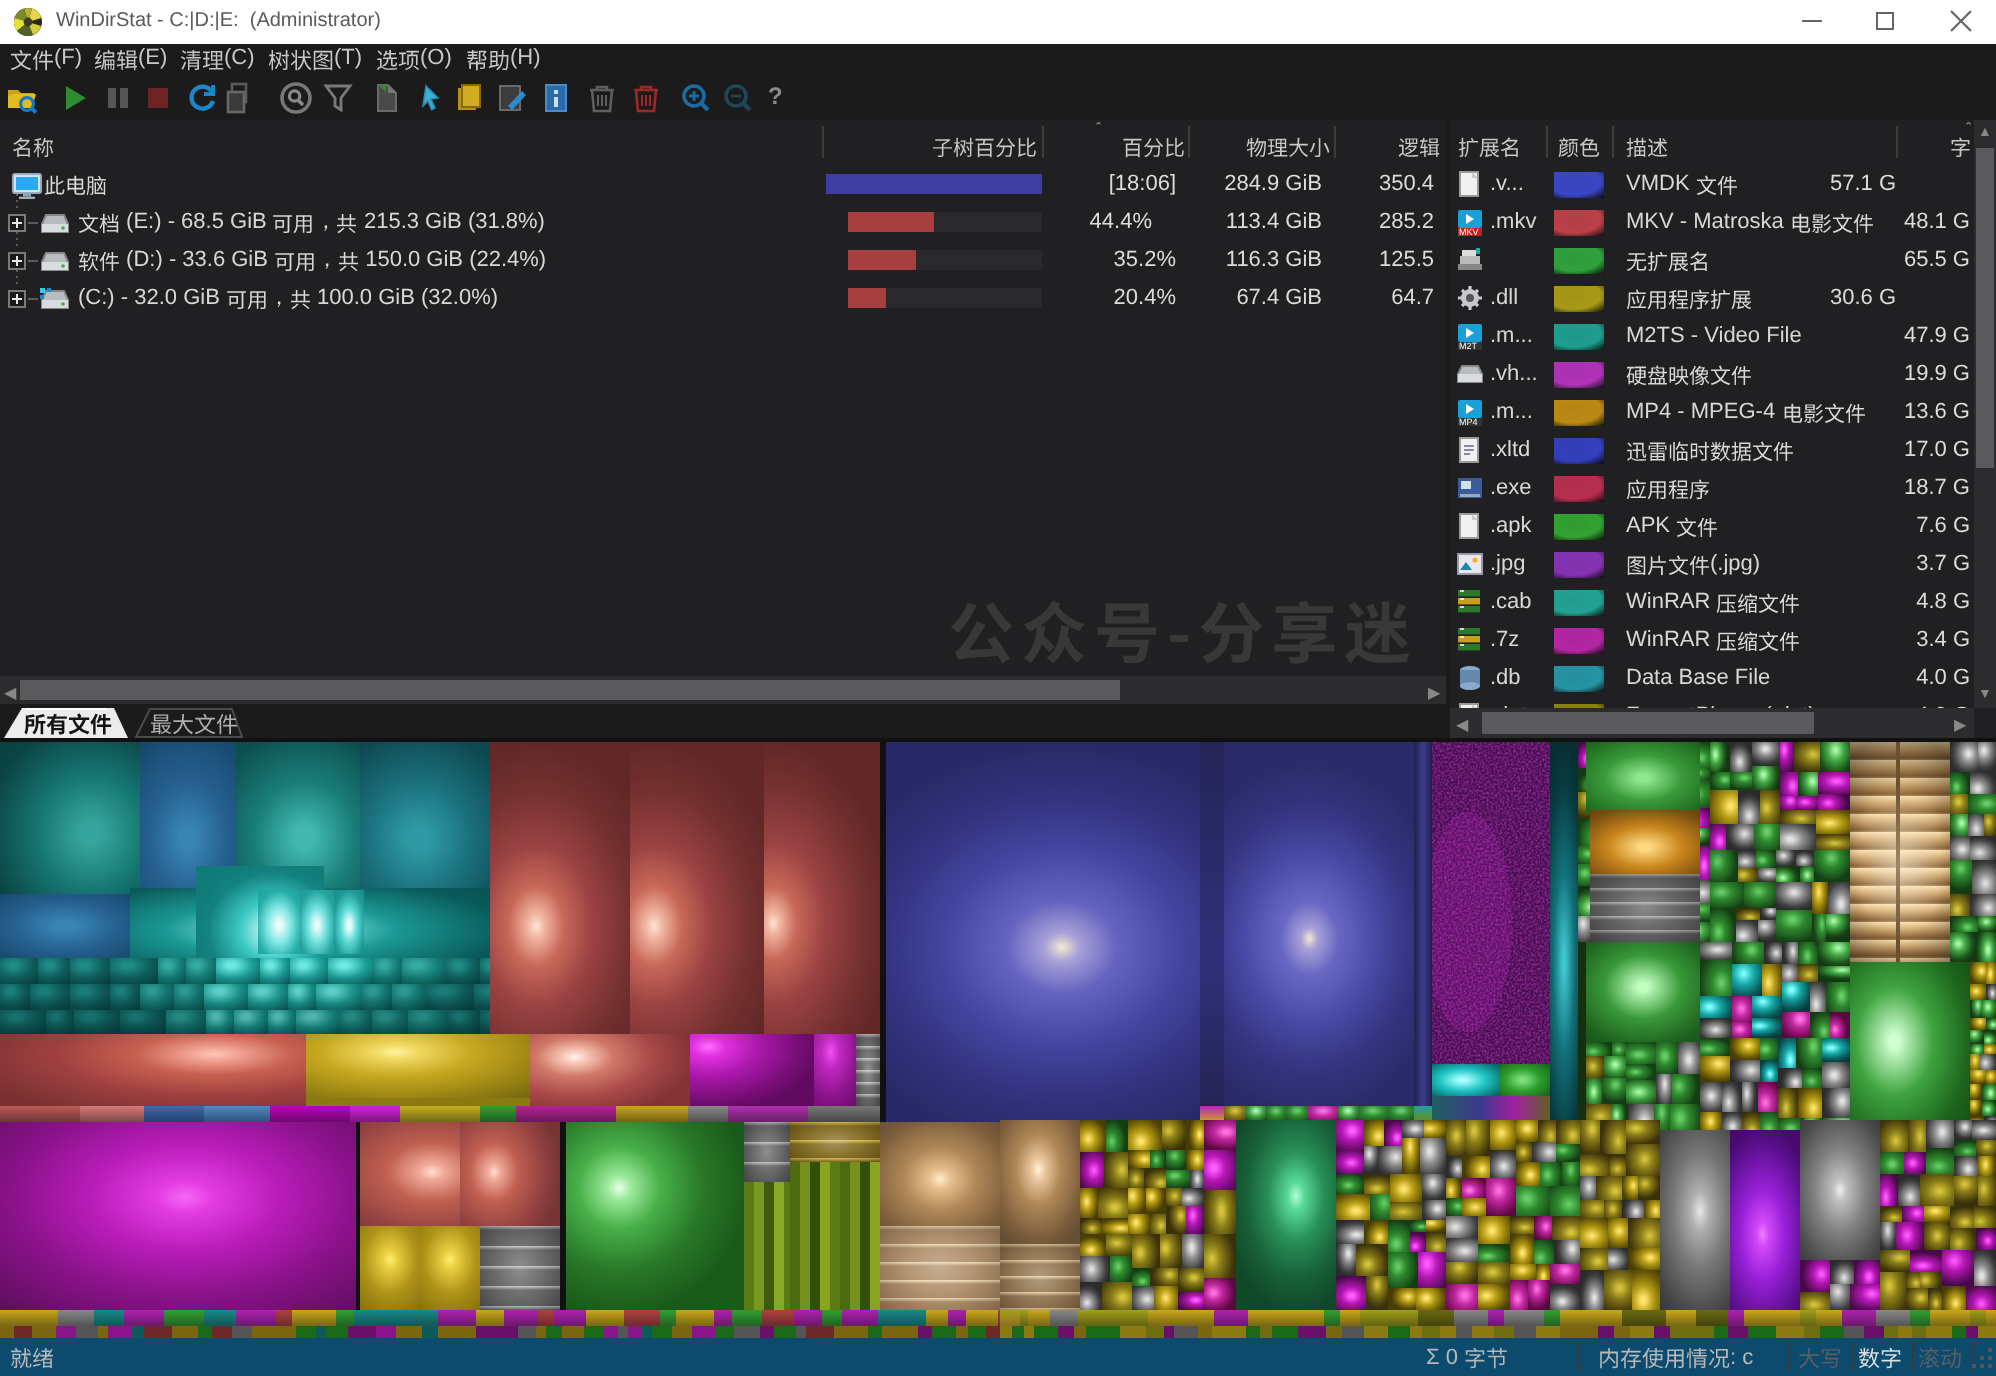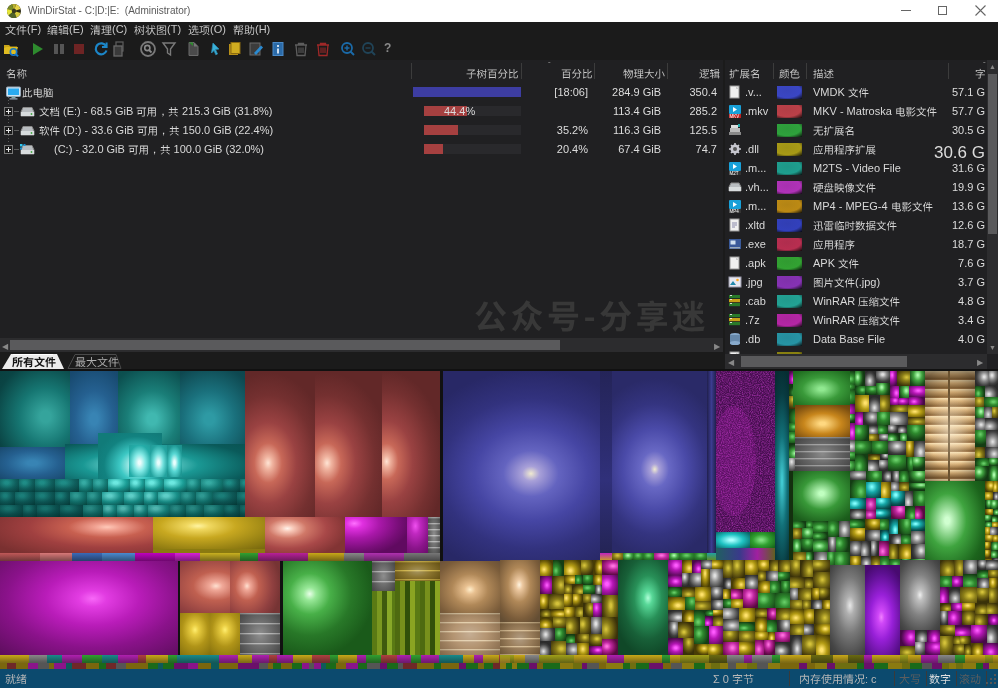--- a/index.html
+++ b/index.html
@@ -204,21 +204,21 @@
         </svg>
         <span style="color:#d8d8d8;font-size:11px;line-height:13.65px">，</span>
         <svg style="vertical-align:top" width="10.5" height="13.7" viewBox="0 -10.7 10.5 13.7">
           <path fill="#d8d8d8" d="M6.2 -1.6C7.2 -0.8 8.4 0.2 9.1 0.8L9.8 0.4C9.1 -0.3 7.8 -1.3 6.9 -2ZM3.5 -2C2.9 -1.2 1.7 -0.3 0.7 0.3C0.8 0.4 1.1 0.7 1.3 0.9C2.3 0.2 3.5 -0.7 4.3 -1.6ZM0.9 -6.6V-5.8H2.9V-3.3H0.5V-2.6H10V-3.3H7.6V-5.8H9.7V-6.6H7.6V-8.7H6.8V-6.6H3.7V-8.7H2.9V-6.6ZM3.7 -3.3V-5.8H6.8V-3.3Z"></path>
         </svg>
         <span style="color:#d8d8d8;font-size:11px;line-height:13.65px">&nbsp;215.3&nbsp;GiB&nbsp;(31.8%)</span>
       </div>
     </div>
     <div class="abs" style="left:424px;top:46px;width:97px;height:10px;background:#29292c"></div>
     <div class="abs" style="left:424px;top:46px;width:43px;height:10px;background:linear-gradient(180deg,#a64040,#a64040 45%,#a64040)"></div>
-    <div class="abs" style="left:444px;top:45px;width:120px;text-align:left;color:#dcdcdc;font-size:11px">44.4%</div>
+    <div class="abs" style="left:456px;top:45px;width:120px;text-align:right;color:#dcdcdc;font-size:11px">44.4%</div>
     <div class="abs" style="left:541px;top:45px;width:120px;text-align:right;color:#dcdcdc;font-size:11px">113.4 GiB</div>
     <div class="abs" style="left:597px;top:45px;width:120px;text-align:right;color:#dcdcdc;font-size:11px">285.2</div>
     <div class="abs" style="left:4px;top:66px;width:9px;height:9px;border:1px solid #7a7a7a;background:#1b1b1b"></div>
     <div class="abs" style="left:6px;top:70px;width:5px;height:1px;background:#e8e8e8"></div>
     <div class="abs" style="left:8px;top:68px;width:1px;height:5px;background:#e8e8e8"></div>
     <div class="abs" style="left:14px;top:70px;width:5px;height:1px;background:#5a5a5a"></div>
     <div class="abs" style="left:8px;top:56px;width:1px;height:9px;background:repeating-linear-gradient(180deg,#5a5a5a 0,#5a5a5a 1px,transparent 1px,transparent 3px)"></div>
     <svg class="abs" style="left:20px;top:65px" width="15" height="12" viewBox="0 0 15 12">
       <path d="M1 6 L3 1.5 H12 L14 6 V10 H1 Z" fill="#b8bcc0" stroke="#888"></path>
       <rect x="1" y="6" width="13" height="4" fill="#d8dcde"></rect>
@@ -251,38 +251,38 @@
     <div class="abs" style="left:14px;top:89px;width:5px;height:1px;background:#5a5a5a"></div>
     <div class="abs" style="left:8px;top:75px;width:1px;height:9px;background:repeating-linear-gradient(180deg,#5a5a5a 0,#5a5a5a 1px,transparent 1px,transparent 3px)"></div>
     <svg class="abs" style="left:20px;top:84px" width="15" height="12" viewBox="0 0 15 12">
       <path d="M1 6 L3 1.5 H12 L14 6 V10 H1 Z" fill="#b8bcc0" stroke="#888"></path>
       <rect x="1" y="6" width="13" height="4" fill="#d8dcde"></rect>
       <circle cx="11.5" cy="8" r="0.9" fill="#4a4"></circle>
       <rect x="0" y="0" width="2.5" height="2.5" fill="#30c8f0"></rect>
       <rect x="3.5" y="0" width="2" height="2" fill="#1890d0"></rect>
       <rect x="0" y="3.5" width="2" height="2" fill="#1890d0"></rect>
     </svg>
-    <div class="abs" style="left:54px;top:83px">
+    <div class="abs" style="left:39px;top:83px">
       <div style="display:flex;align-items:flex-start;white-space:nowrap">
         <span style="color:#d8d8d8;font-size:11px;line-height:13.65px">(C:)&nbsp;-&nbsp;32.0&nbsp;GiB&nbsp;</span>
         <svg style="vertical-align:top" width="21.0" height="13.7" viewBox="0 -10.7 21.0 13.7">
           <path fill="#d8d8d8" d="M0.6 -8.1V-7.3H7.8V-0.3C7.8 -0.1 7.8 -0 7.5 0C7.3 0 6.4 0 5.6 -0C5.7 0.2 5.9 0.6 5.9 0.8C7 0.8 7.7 0.8 8.1 0.7C8.5 0.5 8.7 0.3 8.7 -0.3V-7.3H10V-8.1ZM2.4 -5H5.2V-2.6H2.4ZM1.7 -5.7V-1H2.4V-1.8H6V-5.7Z M12.1 -8.1V-4.3C12.1 -2.8 12 -0.9 10.8 0.4C11 0.5 11.3 0.7 11.4 0.9C12.3 0 12.6 -1.2 12.8 -2.4H15.4V0.7H16.2V-2.4H19V-0.2C19 -0 19 0 18.8 0C18.6 0 17.8 0.1 17.1 0C17.2 0.2 17.3 0.6 17.4 0.8C18.4 0.8 19 0.8 19.3 0.7C19.7 0.5 19.8 0.3 19.8 -0.2V-8.1ZM12.9 -7.3H15.4V-5.6H12.9ZM19 -7.3V-5.6H16.2V-7.3ZM12.9 -4.9H15.4V-3.1H12.8C12.9 -3.5 12.9 -3.9 12.9 -4.3ZM19 -4.9V-3.1H16.2V-4.9Z"></path>
         </svg>
         <span style="color:#d8d8d8;font-size:11px;line-height:13.65px">，</span>
         <svg style="vertical-align:top" width="10.5" height="13.7" viewBox="0 -10.7 10.5 13.7">
           <path fill="#d8d8d8" d="M6.2 -1.6C7.2 -0.8 8.4 0.2 9.1 0.8L9.8 0.4C9.1 -0.3 7.8 -1.3 6.9 -2ZM3.5 -2C2.9 -1.2 1.7 -0.3 0.7 0.3C0.8 0.4 1.1 0.7 1.3 0.9C2.3 0.2 3.5 -0.7 4.3 -1.6ZM0.9 -6.6V-5.8H2.9V-3.3H0.5V-2.6H10V-3.3H7.6V-5.8H9.7V-6.6H7.6V-8.7H6.8V-6.6H3.7V-8.7H2.9V-6.6ZM3.7 -3.3V-5.8H6.8V-3.3Z"></path>
         </svg>
         <span style="color:#d8d8d8;font-size:11px;line-height:13.65px">&nbsp;100.0&nbsp;GiB&nbsp;(32.0%)</span>
       </div>
     </div>
     <div class="abs" style="left:424px;top:84px;width:97px;height:10px;background:#29292c"></div>
     <div class="abs" style="left:424px;top:84px;width:19px;height:10px;background:linear-gradient(180deg,#a64040,#a64040 45%,#a64040)"></div>
     <div class="abs" style="left:468px;top:83px;width:120px;text-align:right;color:#dcdcdc;font-size:11px">20.4%</div>
     <div class="abs" style="left:541px;top:83px;width:120px;text-align:right;color:#dcdcdc;font-size:11px">67.4 GiB</div>
-    <div class="abs" style="left:597px;top:83px;width:120px;text-align:right;color:#dcdcdc;font-size:11px">74.7</div>
+    <div class="abs" style="left:597px;top:83px;width:120px;text-align:right;color:#dcdcdc;font-size:11px">64.7</div>
   </div>
 <div class="abs" style="left:474px;top:295px"><svg style="vertical-align:top" width="234.7" height="42.9" viewBox="0 -33.7 234.7 42.9">
       <path fill="#383838" d="M9.8 -27.3C8 -22.5 4.8 -17.9 1.3 -15.1C2.3 -14.5 4.2 -13 5 -12.3C8.4 -15.5 12 -20.7 14.2 -26.1ZM22.8 -27.5 18.9 -25.9C21.4 -21.1 25.4 -15.7 28.8 -12.3C29.5 -13.4 31 -14.9 32.1 -15.7C28.8 -18.6 24.8 -23.4 22.8 -27.5ZM5 1.3C6.6 0.7 8.8 0.5 24.9 -0.8C25.7 0.6 26.4 1.9 27 3L30.9 0.8C29.3 -2.3 26.2 -7 23.4 -10.6L19.6 -8.9C20.6 -7.6 21.6 -6 22.6 -4.5L10.3 -3.7C13.3 -7.3 16.4 -11.7 18.8 -16.3L14.4 -18.2C12 -12.7 8 -7 6.6 -5.5C5.3 -4 4.5 -3.2 3.5 -2.9C4 -1.7 4.8 0.5 5 1.3Z M52.2 -28.4C49.5 -22.6 44.1 -18.7 37.9 -16.6C38.9 -15.6 40.1 -14.1 40.7 -12.9C42 -13.5 43.3 -14.1 44.5 -14.8C43.7 -8.2 41.8 -2.8 37.9 0.3C38.8 0.8 40.6 2.1 41.3 2.7C43.8 0.4 45.6 -2.8 46.8 -6.7C48.3 -5.3 49.8 -3.7 50.6 -2.5L53.3 -5.4C52.1 -6.9 49.9 -9 47.8 -10.6C48.1 -12.2 48.4 -13.8 48.6 -15.5L46.2 -15.8C48.9 -17.6 51.3 -19.7 53.3 -22.2C56.3 -18.2 60.7 -14.9 65.7 -13.2C66.4 -14.3 67.6 -15.9 68.4 -16.7C62.9 -18.2 58 -21.4 55.3 -25.2L56.2 -26.8ZM56.6 -15.8C55.8 -8.5 53.8 -2.8 49.2 0.4C50.2 1 51.9 2.2 52.6 2.9C55.1 0.8 57 -2 58.3 -5.5C59.8 -2.4 62 0.7 65.1 2.4C65.7 1.4 67 -0.3 67.8 -1.1C63.6 -3 61.1 -7.5 59.9 -11.1C60.2 -12.4 60.4 -13.9 60.6 -15.4Z M82.6 -23.4H96.1V-20.4H82.6ZM78.7 -26.9V-16.9H100.3V-26.9ZM74.7 -14.9V-11.3H81C80.3 -9.1 79.5 -6.8 78.8 -5.2H95.7C95.3 -2.8 94.8 -1.5 94.2 -1.1C93.8 -0.8 93.3 -0.8 92.6 -0.8C91.6 -0.8 89.1 -0.8 86.9 -1C87.7 0.1 88.2 1.7 88.3 2.8C90.6 2.9 92.8 2.9 94 2.8C95.6 2.7 96.7 2.5 97.7 1.6C98.8 0.4 99.6 -2 100.3 -7.2C100.4 -7.7 100.5 -8.8 100.5 -8.8H84.6L85.4 -11.3H104.1V-14.9Z M111.1 -7.7H120.1V-11.2H111.1Z M147.9 -27.7 144.2 -26.2C146 -22.7 148.4 -19 150.9 -15.9H133.4C135.9 -18.9 138.1 -22.6 139.6 -26.4L135.3 -27.6C133.5 -22.6 130.1 -18 126.3 -15.2C127.2 -14.5 128.9 -12.9 129.6 -12.1C130.3 -12.6 131 -13.3 131.6 -14V-12H137C136.3 -7.2 134.5 -2.9 127.1 -0.5C128 0.4 129.1 2 129.6 3C138.1 -0.1 140.3 -5.7 141.1 -12H148C147.8 -5.3 147.5 -2.4 146.8 -1.7C146.4 -1.4 146 -1.3 145.4 -1.3C144.6 -1.3 142.9 -1.3 141.1 -1.4C141.8 -0.3 142.3 1.4 142.4 2.6C144.3 2.6 146.2 2.6 147.4 2.5C148.6 2.3 149.6 2 150.4 0.9C151.5 -0.5 151.9 -4.4 152.3 -14.2V-14.3C152.9 -13.6 153.5 -13 154.1 -12.4C154.8 -13.4 156.3 -15 157.3 -15.7C153.9 -18.6 149.9 -23.5 147.9 -27.7Z M171.5 -18.1H184.8V-16.2H171.5ZM167.6 -20.8V-13.5H189.1V-20.8ZM186.5 -12.2 185.4 -12.1H166.5V-9.1H180.2C178.9 -8.6 177.4 -8.2 176.1 -7.8L176 -6.4H163.3V-3H176V-0.9C176 -0.4 175.8 -0.2 175.2 -0.2C174.6 -0.2 172 -0.2 170.1 -0.3C170.7 0.6 171.2 2 171.5 3C174.3 3 176.5 3 178.1 2.5C179.7 2.1 180.3 1.3 180.3 -0.7V-3H193.1V-6.4H180.7C184 -7.4 187.3 -8.7 189.9 -10.1L187.4 -12.3ZM175.3 -27.6C175.5 -27 175.8 -26.3 176 -25.6H163.8V-22.2H192.6V-25.6H180.4C180.2 -26.5 179.8 -27.5 179.3 -28.3Z M209.1 -25.5C210.2 -23.6 211.3 -20.9 211.7 -19.2L215.3 -20.7C214.8 -22.3 213.6 -24.9 212.5 -26.8ZM225.3 -26.8C224.7 -24.8 223.5 -22.1 222.4 -20.4L225.5 -19.1C226.6 -20.7 228 -23.2 229.2 -25.4ZM200.3 -25.7C201.9 -23.9 204.1 -21.4 204.9 -19.8L208.1 -22.2C207.1 -23.8 204.9 -26.1 203.3 -27.8ZM216.9 -27.9V-18.2H208.4V-14.6H215C213.1 -11.6 210.3 -8.7 207.7 -7C208.6 -6.3 209.9 -4.9 210.5 -4C212.7 -5.7 215 -8.4 216.9 -11.4V-2.6H220.7V-11.4C223.1 -8.9 225.6 -6.2 227 -4.5L229.9 -7.1C228.2 -9 225.1 -12 222.4 -14.6H229V-18.2H220.7V-27.9ZM207.1 -17.1H199.5V-13.4H203.3V-4.4C201.8 -3.8 200.1 -2.5 198.5 -0.7L201.4 3.3C202.6 1.2 204 -1.1 205 -1.1C205.7 -1.1 206.9 0 208.4 0.9C210.9 2.3 213.7 2.7 218 2.7C221.6 2.7 227.1 2.4 229.5 2.3C229.5 1.1 230.2 -1 230.7 -2.1C227.3 -1.6 221.8 -1.3 218.2 -1.3C214.4 -1.3 211.3 -1.5 209 -2.8C208.2 -3.3 207.6 -3.7 207.1 -4.1Z"></path>
     </svg></div>
 <div class="abs" style="left:0;top:338px;width:723px;height:14px;background:#2c2c2e">
     <div class="abs" style="left:2px;top:4px;color:#888;font-size:8px">◀</div>
     <div class="abs" style="left:714px;top:4px;color:#888;font-size:8px">▶</div>
     <div class="abs" style="left:10px;top:2px;width:550px;height:10px;background:#5a5a5c"></div>
   </div>
 <div class="abs" style="left:0;top:352px;width:998px;height:17px;background:#1b1b1b">
@@ -322,82 +322,82 @@
     <div class="abs" style="left:20px;top:26px;color:#d8d8d8;font-size:11px">.v...</div>
     <div class="abs" style="left:52px;top:26px;width:25px;height:13px;background:radial-gradient(ellipse 90% 90% at 40% 35%,#3a46c4f0,#3a46c4 60%,#000c)"></div>
     <div class="abs" style="left:88px;top:26px">
       <div style="display:flex;align-items:flex-start;white-space:nowrap">
         <span style="color:#d8d8d8;font-size:11px;line-height:13.65px">VMDK&nbsp;</span>
         <svg style="vertical-align:top" width="21.0" height="13.7" viewBox="0 -10.7 21.0 13.7">
           <path fill="#d8d8d8" d="M4.4 -8.6C4.8 -8.1 5.1 -7.4 5.2 -7L6.1 -7.3C5.9 -7.7 5.6 -8.4 5.3 -8.9ZM0.5 -7V-6.2H2.2C2.8 -4.6 3.6 -3.2 4.7 -2.1C3.5 -1.1 2.1 -0.4 0.4 0.1C0.5 0.3 0.8 0.6 0.9 0.8C2.6 0.3 4.1 -0.5 5.3 -1.5C6.5 -0.5 7.9 0.3 9.6 0.8C9.7 0.5 10 0.2 10.2 0C8.5 -0.4 7 -1.1 5.9 -2.1C6.9 -3.2 7.7 -4.5 8.4 -6.2H10V-7ZM5.3 -2.7C4.3 -3.7 3.5 -4.9 3 -6.2H7.5C6.9 -4.8 6.2 -3.6 5.3 -2.7Z M13.8 -3.6V-2.8H16.8V0.8H17.6V-2.8H20.5V-3.6H17.6V-5.9H20V-6.7H17.6V-8.7H16.8V-6.7H15.4C15.6 -7.1 15.7 -7.6 15.8 -8.1L15 -8.3C14.8 -6.9 14.4 -5.6 13.7 -4.7C13.9 -4.6 14.3 -4.4 14.4 -4.3C14.7 -4.7 15 -5.3 15.2 -5.9H16.8V-3.6ZM13.3 -8.8C12.7 -7.2 11.8 -5.6 10.8 -4.6C11 -4.4 11.2 -4 11.3 -3.8C11.6 -4.2 11.9 -4.6 12.3 -5V0.8H13V-6.3C13.4 -7 13.8 -7.8 14.1 -8.6Z"></path>
         </svg>
       </div>
     </div>
-    <div class="abs" style="left:190px;top:26px;width:70px;text-align:right;color:#dcdcdc;font-size:11px">57.1 G</div>
+    <div class="abs" style="left:190px;top:26px;width:70px;text-align:left;color:#dcdcdc;font-size:11px">57.1 G</div>
     <svg class="abs" style="left:3px;top:44px" width="14" height="14" viewBox="0 0 14 14">
       <rect x="1" y="1" width="12" height="9" rx="1" fill="#18a0d8"></rect>
       <path d="M5 3 l4 2.5 -4 2.5z" fill="#fff"></path>
       <rect x="1" y="10" width="12" height="4" fill="#c02020"></rect>
       <text x="1.5" y="13.6" font-size="4.5" fill="#fff" font-family="sans-serif">MKV</text>
     </svg>
     <div class="abs" style="left:20px;top:45px;color:#d8d8d8;font-size:11px">.mkv</div>
     <div class="abs" style="left:52px;top:45px;width:25px;height:13px;background:radial-gradient(ellipse 90% 90% at 40% 35%,#bc4048f0,#bc4048 60%,#000c)"></div>
     <div class="abs" style="left:88px;top:45px">
       <div style="display:flex;align-items:flex-start;white-space:nowrap">
         <span style="color:#d8d8d8;font-size:11px;line-height:13.65px">MKV&nbsp;-&nbsp;Matroska&nbsp;</span>
         <svg style="vertical-align:top" width="42.0" height="13.7" viewBox="0 -10.7 42.0 13.7">
           <path fill="#d8d8d8" d="M4.7 -4.3V-2.8H2.1V-4.3ZM5.6 -4.3H8.3V-2.8H5.6ZM4.7 -5H2.1V-6.5H4.7ZM5.6 -5V-6.5H8.3V-5ZM1.3 -7.3V-1.4H2.1V-2H4.7V-0.9C4.7 0.3 5.1 0.7 6.3 0.7C6.5 0.7 8.3 0.7 8.6 0.7C9.7 0.7 10 0.1 10.1 -1.5C9.9 -1.6 9.5 -1.7 9.3 -1.8C9.2 -0.5 9.1 -0.1 8.5 -0.1C8.2 -0.1 6.6 -0.1 6.3 -0.1C5.7 -0.1 5.6 -0.3 5.6 -0.9V-2H9.1V-7.3H5.6V-8.8H4.7V-7.3Z M19.3 -8.6C18.7 -7.8 17.6 -6.9 16.7 -6.4C16.9 -6.2 17.2 -6 17.3 -5.8C18.3 -6.4 19.4 -7.4 20.1 -8.3ZM19.7 -5.8C19 -4.9 17.8 -3.9 16.7 -3.4C16.9 -3.3 17.1 -3 17.3 -2.8C18.4 -3.5 19.6 -4.4 20.4 -5.5ZM19.9 -2.7C19.2 -1.5 17.8 -0.4 16.4 0.2C16.6 0.3 16.8 0.6 17 0.8C18.4 0.1 19.8 -1.1 20.6 -2.5ZM12.5 -3.2H15.5V-2.3H12.5ZM14.9 -1.3C15.2 -0.8 15.6 -0.1 15.8 0.3L16.4 0C16.2 -0.4 15.8 -1 15.4 -1.5ZM12.4 -6.8H15.6V-6.1H12.4ZM12.4 -7.9H15.6V-7.3H12.4ZM11.6 -8.5V-5.6H16.4V-8.5ZM12.1 -1.5C11.9 -0.9 11.5 -0.4 11.1 0C11.2 0.1 11.5 0.3 11.6 0.4C12.1 0 12.5 -0.7 12.8 -1.3ZM13.3 -5.4C13.4 -5.2 13.5 -5.1 13.6 -4.9H11.1V-4.3H16.7V-4.9H14.4C14.3 -5.1 14.2 -5.4 14.1 -5.6ZM11.7 -3.7V-1.7H13.6V0C13.6 0.1 13.5 0.1 13.4 0.1C13.3 0.1 12.9 0.1 12.5 0.1C12.6 0.3 12.7 0.6 12.8 0.8C13.3 0.8 13.7 0.8 14 0.7C14.3 0.6 14.3 0.4 14.3 0V-1.7H16.2V-3.7Z M25.4 -8.6C25.8 -8.1 26.1 -7.4 26.2 -7L27.1 -7.3C26.9 -7.7 26.6 -8.4 26.3 -8.9ZM21.5 -7V-6.2H23.2C23.8 -4.6 24.6 -3.2 25.7 -2.1C24.5 -1.1 23.1 -0.4 21.4 0.1C21.5 0.3 21.8 0.6 21.9 0.8C23.6 0.3 25.1 -0.5 26.3 -1.5C27.5 -0.5 28.9 0.3 30.6 0.8C30.7 0.5 31 0.2 31.2 0C29.5 -0.4 28 -1.1 26.9 -2.1C27.9 -3.2 28.7 -4.5 29.4 -6.2H31V-7ZM26.3 -2.7C25.3 -3.7 24.5 -4.9 24 -6.2H28.5C27.9 -4.8 27.2 -3.6 26.3 -2.7Z M34.8 -3.6V-2.8H37.8V0.8H38.6V-2.8H41.5V-3.6H38.6V-5.9H41V-6.7H38.6V-8.7H37.8V-6.7H36.4C36.6 -7.1 36.7 -7.6 36.8 -8.1L36 -8.3C35.8 -6.9 35.4 -5.6 34.7 -4.7C34.9 -4.6 35.3 -4.4 35.4 -4.3C35.7 -4.7 36 -5.3 36.2 -5.9H37.8V-3.6ZM34.3 -8.8C33.7 -7.2 32.8 -5.6 31.8 -4.6C32 -4.4 32.2 -4 32.3 -3.8C32.6 -4.2 32.9 -4.6 33.3 -5V0.8H34V-6.3C34.4 -7 34.8 -7.8 35.1 -8.6Z"></path>
         </svg>
       </div>
     </div>
-    <div class="abs" style="left:190px;top:45px;width:70px;text-align:right;color:#dcdcdc;font-size:11px">57.7 G</div>
+    <div class="abs" style="left:190px;top:45px;width:70px;text-align:right;color:#dcdcdc;font-size:11px">48.1 G</div>
     <svg class="abs" style="left:3px;top:63px" width="14" height="14" viewBox="0 0 14 14">
       <rect x="2" y="5" width="10" height="5" fill="#bbb"></rect>
       <rect x="3" y="2" width="7" height="3" fill="#ddd"></rect>
       <rect x="1" y="9" width="12" height="3" fill="#888"></rect>
       <rect x="10" y="1" width="2" height="3" fill="#2aa"></rect>
     </svg>
     <div class="abs" style="left:52px;top:64px;width:25px;height:13px;background:radial-gradient(ellipse 90% 90% at 40% 35%,#2ea23cf0,#2ea23c 60%,#000c)"></div>
     <div class="abs" style="left:88px;top:64px">
       <div style="display:flex;align-items:flex-start;white-space:nowrap">
         <svg style="vertical-align:top" width="42.0" height="13.7" viewBox="0 -10.7 42.0 13.7">
           <path fill="#d8d8d8" d="M1.2 -8.1V-7.3H4.7C4.7 -6.6 4.6 -5.8 4.5 -5H0.5V-4.2H4.3C3.9 -2.4 2.9 -0.7 0.4 0.2C0.6 0.4 0.8 0.6 0.9 0.8C3.7 -0.2 4.7 -2.2 5.1 -4.2H5.4V-0.6C5.4 0.3 5.7 0.6 6.8 0.6C7 0.6 8.5 0.6 8.7 0.6C9.7 0.6 10 0.2 10.1 -1.5C9.8 -1.6 9.5 -1.7 9.3 -1.9C9.3 -0.4 9.2 -0.2 8.7 -0.2C8.3 -0.2 7.1 -0.2 6.8 -0.2C6.3 -0.2 6.2 -0.3 6.2 -0.6V-4.2H10V-5H5.3C5.4 -5.8 5.4 -6.6 5.5 -7.3H9.4V-8.1Z M12.3 -8.8V-6.7H11.1V-6H12.3V-3.6C11.8 -3.5 11.3 -3.3 10.9 -3.2L11.1 -2.4L12.3 -2.8V-0.1C12.3 0 12.3 0 12.1 0C12 0.1 11.6 0.1 11.2 0C11.3 0.3 11.4 0.6 11.4 0.8C12.1 0.8 12.5 0.8 12.7 0.6C13 0.5 13.1 0.3 13.1 -0.1V-3.1L14.3 -3.5L14.2 -4.2L13.1 -3.9V-6H14.2V-6.7H13.1V-8.8ZM16.9 -8.5C17.1 -8.1 17.4 -7.6 17.5 -7.2H14.9V-4.6C14.9 -3.1 14.8 -1 13.7 0.4C13.8 0.5 14.2 0.7 14.3 0.9C15.5 -0.7 15.7 -3 15.7 -4.6V-6.5H20.5V-7.2H18L18.3 -7.4C18.2 -7.7 17.9 -8.3 17.6 -8.8Z M24.3 0.9V0.8C24.5 0.7 24.8 0.6 27.5 -0C27.4 -0.2 27.5 -0.5 27.5 -0.7L25.2 -0.2V-2.3H26.7C27.4 -0.7 28.7 0.4 30.6 0.9C30.7 0.6 30.9 0.4 31.1 0.2C30.2 0 29.4 -0.3 28.7 -0.8C29.3 -1.1 29.9 -1.5 30.4 -1.9L29.8 -2.3C29.4 -2 28.8 -1.5 28.3 -1.2C27.9 -1.5 27.6 -1.9 27.4 -2.3H31V-3H28.8V-4.1H30.6V-4.8H28.8V-5.8H28V-4.8H25.9V-5.8H25.2V-4.8H23.6V-4.1H25.2V-3H23.3V-2.3H24.5V-0.6C24.5 -0.2 24.2 0.1 24 0.2C24.1 0.3 24.2 0.7 24.3 0.9ZM25.9 -4.1H28V-3H25.9ZM23.3 -7.6H29.6V-6.6H23.3ZM22.5 -8.3V-5.2C22.5 -3.5 22.4 -1.2 21.3 0.4C21.5 0.5 21.9 0.7 22 0.9C23.1 -0.9 23.3 -3.4 23.3 -5.2V-5.9H30.3V-8.3Z M34.3 -5.6C34.8 -5.2 35.4 -4.7 35.9 -4.3C34.6 -3.6 33.3 -3.1 32 -2.9C32.1 -2.7 32.3 -2.4 32.4 -2.1C33 -2.3 33.6 -2.4 34.1 -2.7V0.8H34.9V0.3H39.6V0.8H40.4V-3.6H36.2C38 -4.5 39.5 -5.8 40.4 -7.5L39.8 -7.8L39.7 -7.8H36C36.2 -8.1 36.5 -8.4 36.7 -8.7L35.8 -8.9C35.1 -7.8 33.9 -6.7 32.2 -5.9C32.4 -5.7 32.7 -5.4 32.8 -5.3C33.8 -5.8 34.6 -6.4 35.3 -7H39.2C38.6 -6.1 37.7 -5.3 36.6 -4.7C36.1 -5.1 35.4 -5.6 34.9 -6ZM39.6 -0.4H34.9V-2.8H39.6Z"></path>
         </svg>
       </div>
     </div>
-    <div class="abs" style="left:190px;top:64px;width:70px;text-align:right;color:#dcdcdc;font-size:11px">30.5 G</div>
+    <div class="abs" style="left:190px;top:64px;width:70px;text-align:right;color:#dcdcdc;font-size:11px">65.5 G</div>
     <svg class="abs" style="left:3px;top:82px" width="14" height="14" viewBox="0 0 14 14">
       <circle cx="7" cy="7" r="4.5" fill="#c8c8d0"></circle>
       <circle cx="7" cy="7" r="2" fill="#555"></circle>
       <path d="M7 1v2M7 11v2M1 7h2M11 7h2M3 3l1.4 1.4M9.6 9.6L11 11M11 3L9.6 4.4M4.4 9.6L3 11" stroke="#c8c8d0" stroke-width="1.6"></path>
     </svg>
     <div class="abs" style="left:20px;top:83px;color:#d8d8d8;font-size:11px">.dll</div>
     <div class="abs" style="left:52px;top:83px;width:25px;height:13px;background:radial-gradient(ellipse 90% 90% at 40% 35%,#a89a16f0,#a89a16 60%,#000c)"></div>
     <div class="abs" style="left:88px;top:83px">
       <div style="display:flex;align-items:flex-start;white-space:nowrap">
         <svg style="vertical-align:top" width="63.0" height="13.7" viewBox="0 -10.7 63.0 13.7">
           <path fill="#d8d8d8" d="M2.8 -5.1C3.2 -4 3.7 -2.5 3.9 -1.5L4.7 -1.8C4.4 -2.8 3.9 -4.3 3.5 -5.4ZM5.1 -5.7C5.4 -4.6 5.8 -3.1 5.9 -2.1L6.7 -2.4C6.5 -3.3 6.1 -4.8 5.8 -5.9ZM4.9 -8.7C5.1 -8.3 5.3 -7.8 5.5 -7.5H1.3V-4.6C1.3 -3.1 1.2 -1 0.4 0.5C0.6 0.5 0.9 0.8 1.1 0.9C1.9 -0.7 2.1 -3 2.1 -4.6V-6.7H9.9V-7.5H6.4C6.2 -7.8 5.9 -8.4 5.7 -8.9ZM2.2 -0.4V0.3H10V-0.4H7.2C8.1 -2 8.9 -3.9 9.4 -5.7L8.6 -6C8.2 -4.2 7.4 -2 6.4 -0.4Z M12.1 -8.1V-4.3C12.1 -2.8 12 -0.9 10.8 0.4C11 0.5 11.3 0.7 11.4 0.9C12.3 0 12.6 -1.2 12.8 -2.4H15.4V0.7H16.2V-2.4H19V-0.2C19 -0 19 0 18.8 0C18.6 0 17.8 0.1 17.1 0C17.2 0.2 17.3 0.6 17.4 0.8C18.4 0.8 19 0.8 19.3 0.7C19.7 0.5 19.8 0.3 19.8 -0.2V-8.1ZM12.9 -7.3H15.4V-5.6H12.9ZM19 -7.3V-5.6H16.2V-7.3ZM12.9 -4.9H15.4V-3.1H12.8C12.9 -3.5 12.9 -3.9 12.9 -4.3ZM19 -4.9V-3.1H16.2V-4.9Z M26.6 -7.7H29.8V-5.8H26.6ZM25.9 -8.4V-5.1H30.5V-8.4ZM25.7 -2.2V-1.5H27.8V-0.1H25V0.6H31.1V-0.1H28.5V-1.5H30.6V-2.2H28.5V-3.5H30.9V-4.2H25.5V-3.5H27.8V-2.2ZM24.8 -8.7C24 -8.3 22.6 -8 21.5 -7.8C21.5 -7.6 21.7 -7.4 21.7 -7.2C22.2 -7.3 22.7 -7.4 23.2 -7.5V-5.9H21.5V-5.1H23.1C22.7 -3.9 22 -2.6 21.3 -1.8C21.4 -1.6 21.6 -1.3 21.7 -1.1C22.2 -1.7 22.8 -2.8 23.2 -3.8V0.8H24V-3.7C24.4 -3.3 24.8 -2.7 25 -2.4L25.4 -3C25.2 -3.3 24.3 -4.2 24 -4.5V-5.1H25.3V-5.9H24V-7.7C24.5 -7.8 25 -7.9 25.3 -8.1Z M35.4 -4.6C36.1 -4.3 36.9 -3.9 37.6 -3.5H33.9V-2.8H37.2V-0.1C37.2 0.1 37.1 0.1 36.9 0.1C36.7 0.1 36 0.1 35.2 0.1C35.4 0.3 35.5 0.6 35.5 0.9C36.5 0.9 37.1 0.9 37.5 0.7C37.9 0.6 38 0.4 38 -0.1V-2.8H40.2C39.9 -2.4 39.5 -1.9 39.2 -1.5L39.8 -1.2C40.3 -1.7 40.9 -2.6 41.5 -3.3L40.9 -3.6L40.8 -3.5H38.8L38.9 -3.6C38.7 -3.7 38.4 -3.9 38.1 -4C39 -4.5 39.9 -5.2 40.5 -5.8L40 -6.2L39.8 -6.2H34.5V-5.5H39.1C38.6 -5.1 38 -4.7 37.4 -4.4C36.9 -4.6 36.3 -4.9 35.9 -5.1ZM36.4 -8.7C36.6 -8.3 36.8 -8 36.9 -7.6H32.8V-4.7C32.8 -3.2 32.7 -1.1 31.8 0.4C32 0.5 32.4 0.7 32.5 0.9C33.4 -0.7 33.5 -3.1 33.5 -4.7V-6.9H41.5V-7.6H37.8C37.7 -8 37.4 -8.5 37.2 -8.9Z M43.8 -8.8V-6.7H42.6V-6H43.8V-3.6C43.3 -3.5 42.8 -3.3 42.4 -3.2L42.6 -2.4L43.8 -2.8V-0.1C43.8 0 43.8 0 43.6 0C43.5 0.1 43.1 0.1 42.7 0C42.8 0.3 42.9 0.6 42.9 0.8C43.6 0.8 44 0.8 44.2 0.6C44.5 0.5 44.6 0.3 44.6 -0.1V-3.1L45.8 -3.5L45.7 -4.2L44.6 -3.9V-6H45.7V-6.7H44.6V-8.8ZM48.4 -8.5C48.6 -8.1 48.9 -7.6 49 -7.2H46.4V-4.6C46.4 -3.1 46.3 -1 45.1 0.4C45.3 0.5 45.7 0.7 45.8 0.9C47 -0.7 47.2 -3 47.2 -4.6V-6.5H52V-7.2H49.5L49.8 -7.4C49.7 -7.7 49.4 -8.3 49.1 -8.8Z M55.8 0.9V0.8C56 0.7 56.3 0.6 59 -0C58.9 -0.2 59 -0.5 59 -0.7L56.7 -0.2V-2.3H58.2C58.9 -0.7 60.2 0.4 62.1 0.9C62.2 0.6 62.4 0.4 62.6 0.2C61.7 0 60.9 -0.3 60.2 -0.8C60.8 -1.1 61.4 -1.5 61.9 -1.9L61.3 -2.3C60.9 -2 60.3 -1.5 59.8 -1.2C59.4 -1.5 59.1 -1.9 58.9 -2.3H62.5V-3H60.3V-4.1H62.1V-4.8H60.3V-5.8H59.5V-4.8H57.4V-5.8H56.7V-4.8H55.1V-4.1H56.7V-3H54.8V-2.3H56V-0.6C56 -0.2 55.7 0.1 55.5 0.2C55.6 0.3 55.7 0.7 55.8 0.9ZM57.4 -4.1H59.5V-3H57.4ZM54.8 -7.6H61.1V-6.6H54.8ZM54 -8.3V-5.2C54 -3.5 53.9 -1.2 52.8 0.4C53 0.5 53.4 0.7 53.5 0.9C54.6 -0.9 54.8 -3.4 54.8 -5.2V-5.9H61.8V-8.3Z"></path>
         </svg>
       </div>
     </div>
-    <div class="abs" style="left:190px;top:83px;width:70px;text-align:right;color:#dcdcdc;font-size:17px">30.6 G</div>
+    <div class="abs" style="left:190px;top:83px;width:70px;color:#dcdcdc;font-size:11px">30.6 G</div>
     <svg class="abs" style="left:3px;top:101px" width="14" height="14" viewBox="0 0 14 14">
       <rect x="1" y="1" width="12" height="9" rx="1" fill="#18a0d8"></rect>
       <path d="M5 3 l4 2.5 -4 2.5z" fill="#fff"></path>
       <rect x="1" y="10" width="12" height="4" fill="#333"></rect>
       <text x="1.5" y="13.6" font-size="4.5" fill="#fff" font-family="sans-serif">M2T</text>
     </svg>
     <div class="abs" style="left:20px;top:102px;color:#d8d8d8;font-size:11px">.m...</div>
     <div class="abs" style="left:52px;top:102px;width:25px;height:13px;background:radial-gradient(ellipse 90% 90% at 40% 35%,#1e9e8ef0,#1e9e8e 60%,#000c)"></div>
     <div class="abs" style="left:88px;top:102px">
       <div style="display:flex;align-items:flex-start;white-space:nowrap">
         <span style="color:#d8d8d8;font-size:11px;line-height:13.65px">M2TS&nbsp;-&nbsp;Video&nbsp;File</span>
       </div>
     </div>
-    <div class="abs" style="left:190px;top:102px;width:70px;text-align:right;color:#dcdcdc;font-size:11px">31.6 G</div>
+    <div class="abs" style="left:190px;top:102px;width:70px;text-align:right;color:#dcdcdc;font-size:11px">47.9 G</div>
     <svg class="abs" style="left:3px;top:120px" width="14" height="14" viewBox="0 0 14 14">
       <path d="M1 7 L3 3 H11 L13 7 V11 H1 Z" fill="#b8bcc0" stroke="#888"></path>
       <rect x="1" y="7" width="12" height="4" fill="#d8dcde"></rect>
     </svg>
     <div class="abs" style="left:20px;top:121px;color:#d8d8d8;font-size:11px">.vh...</div>
     <div class="abs" style="left:52px;top:121px;width:25px;height:13px;background:radial-gradient(ellipse 90% 90% at 40% 35%,#b032b8f0,#b032b8 60%,#000c)"></div>
     <div class="abs" style="left:88px;top:121px">
       <div style="display:flex;align-items:flex-start;white-space:nowrap">
         <svg style="vertical-align:top" width="63.0" height="13.7" viewBox="0 -10.7 63.0 13.7">
           <path fill="#d8d8d8" d="M4.5 -6.6V-2.7H6.6C6.6 -2.2 6.4 -1.7 6.1 -1.2C5.7 -1.5 5.4 -1.9 5.2 -2.4L4.5 -2.2C4.8 -1.6 5.2 -1.1 5.6 -0.7C5.2 -0.3 4.6 0 3.8 0.2C3.9 0.4 4.2 0.7 4.3 0.9C5.1 0.6 5.8 0.2 6.2 -0.3C7.1 0.3 8.3 0.7 9.7 0.9C9.8 0.7 10 0.3 10.2 0.2C8.7 0.1 7.6 -0.3 6.7 -0.8C7.1 -1.4 7.3 -2 7.4 -2.7H9.8V-6.6H7.5V-7.6H10V-8.4H4.3V-7.6H6.7V-6.6ZM5.2 -4.4H6.7V-3.8L6.7 -3.3H5.2ZM7.4 -3.3 7.5 -3.8V-4.4H9V-3.3ZM5.2 -6H6.7V-5H5.2ZM7.5 -6H9V-5H7.5ZM0.5 -8.3V-7.5H1.8C1.6 -5.9 1.1 -4.5 0.3 -3.4C0.5 -3.2 0.6 -2.8 0.7 -2.6C0.9 -2.8 1.1 -3.1 1.2 -3.4V0.4H1.9V-0.5H4V-5H1.9C2.2 -5.8 2.4 -6.7 2.6 -7.5H4.1V-8.3ZM1.9 -4.3H3.3V-1.2H1.9Z M14.6 -4.5C15.2 -4.2 15.9 -3.7 16.3 -3.4L16.7 -3.9C16.3 -4.2 15.6 -4.6 15 -4.9ZM15.4 -8.9C15.3 -8.7 15.2 -8.3 15 -8H12.7V-6.2L12.7 -5.8H11V-5.1H12.6C12.5 -4.4 12.1 -3.8 11.3 -3.3C11.4 -3.2 11.7 -2.9 11.9 -2.7C12.8 -3.3 13.2 -4.2 13.4 -5.1H18.3V-3.9C18.3 -3.7 18.2 -3.7 18.1 -3.7C18 -3.7 17.5 -3.7 17 -3.7C17.1 -3.5 17.2 -3.2 17.2 -3C17.9 -3 18.4 -3 18.7 -3.1C19 -3.3 19.1 -3.5 19.1 -3.8V-5.1H20.5V-5.8H19.1V-8H15.9L16.2 -8.8ZM14.7 -6.8C15.2 -6.5 15.9 -6.1 16.2 -5.8H13.5L13.5 -6.2V-7.4H18.3V-5.8H16.2L16.6 -6.3C16.3 -6.6 15.6 -7 15.1 -7.2ZM12.2 -2.7V-0.2H11V0.5H20.5V-0.2H19.4V-2.7ZM12.9 -0.2V-2.1H14.3V-0.2ZM15 -0.2V-2.1H16.4V-0.2ZM17.2 -0.2V-2.1H18.6V-0.2Z M27.6 -8.8V-7.1H25.6V-3.7H24.9V-2.9H27.4C27.2 -1.7 26.4 -0.6 24.4 0.2C24.6 0.4 24.8 0.7 24.9 0.8C26.8 0 27.7 -1.1 28.1 -2.3C28.6 -0.9 29.4 0.3 30.7 0.9C30.8 0.7 31 0.4 31.2 0.2C29.9 -0.3 29 -1.5 28.6 -2.9H31.1V-3.7H30.5V-7.1H28.3V-8.8ZM26.3 -3.7V-6.4H27.6V-4.8C27.6 -4.4 27.6 -4 27.6 -3.7ZM29.8 -3.7H28.3C28.3 -4 28.3 -4.4 28.3 -4.8V-6.4H29.8ZM23.8 -4.3V-1.9H22.5V-4.3ZM23.8 -5H22.5V-7.3H23.8ZM21.8 -8.1V-0.3H22.5V-1.2H24.6V-8.1Z M36.6 -7.5H38.5C38.3 -7.2 38.1 -6.8 37.9 -6.6H35.9C36.2 -6.9 36.4 -7.2 36.6 -7.5ZM36.6 -8.8C36.2 -7.9 35.3 -6.8 34.2 -6C34.4 -5.9 34.6 -5.7 34.7 -5.5C34.9 -5.6 35.1 -5.8 35.3 -6V-4.3H36.9C36.4 -3.9 35.6 -3.5 34.5 -3.1C34.7 -3 34.9 -2.8 35 -2.6C35.9 -2.9 36.6 -3.3 37.1 -3.7C37.3 -3.5 37.4 -3.4 37.6 -3.2C36.8 -2.5 35.5 -1.9 34.5 -1.6C34.7 -1.5 34.8 -1.2 35 -1.1C35.9 -1.4 37.1 -2.1 37.8 -2.7C37.9 -2.5 38 -2.3 38.1 -2.1C37.3 -1.3 35.7 -0.5 34.4 -0.1C34.6 0 34.8 0.3 34.9 0.5C36 0.1 37.3 -0.7 38.2 -1.5C38.3 -0.8 38.2 -0.3 38 -0C37.8 0.1 37.7 0.2 37.5 0.2C37.3 0.2 37.1 0.2 36.8 0.1C36.9 0.3 37 0.6 37 0.8C37.2 0.8 37.4 0.8 37.6 0.8C38 0.8 38.3 0.8 38.5 0.5C39 0 39.1 -1.1 38.8 -2.2L39.3 -2.4C39.7 -1.3 40.3 -0.3 41.2 0.2C41.3 0.1 41.5 -0.2 41.7 -0.4C40.9 -0.8 40.2 -1.7 39.9 -2.7C40.3 -2.9 40.7 -3.2 41 -3.4L40.5 -3.9C40 -3.5 39.2 -3.1 38.6 -2.7C38.4 -3.2 38 -3.7 37.6 -4.1L37.8 -4.3H40.9V-6.6H38.7C39 -7 39.3 -7.4 39.5 -7.8L39.1 -8.1L38.9 -8.1H37L37.4 -8.7ZM36 -6H37.8C37.8 -5.7 37.7 -5.3 37.4 -4.9H36ZM38.5 -6H40.2V-4.9H38.2C38.4 -5.3 38.5 -5.7 38.5 -6ZM34.3 -8.8C33.7 -7.2 32.8 -5.6 31.8 -4.6C32 -4.4 32.2 -4 32.3 -3.8C32.6 -4.1 32.9 -4.5 33.2 -5V0.8H33.9V-6.2C34.3 -6.9 34.7 -7.7 35 -8.6Z M46.4 -8.6C46.8 -8.1 47.1 -7.4 47.2 -7L48.1 -7.3C47.9 -7.7 47.6 -8.4 47.3 -8.9ZM42.5 -7V-6.2H44.2C44.8 -4.6 45.6 -3.2 46.7 -2.1C45.5 -1.1 44.1 -0.4 42.4 0.1C42.5 0.3 42.8 0.6 42.9 0.8C44.6 0.3 46.1 -0.5 47.3 -1.5C48.5 -0.5 49.9 0.3 51.6 0.8C51.7 0.5 52 0.2 52.2 0C50.5 -0.4 49 -1.1 47.9 -2.1C48.9 -3.2 49.7 -4.5 50.4 -6.2H52V-7ZM47.3 -2.7C46.3 -3.7 45.5 -4.9 45 -6.2H49.5C48.9 -4.8 48.2 -3.6 47.3 -2.7Z M55.8 -3.6V-2.8H58.8V0.8H59.6V-2.8H62.5V-3.6H59.6V-5.9H62V-6.7H59.6V-8.7H58.8V-6.7H57.4C57.6 -7.1 57.7 -7.6 57.8 -8.1L57 -8.3C56.8 -6.9 56.4 -5.6 55.7 -4.7C55.9 -4.6 56.3 -4.4 56.4 -4.3C56.7 -4.7 57 -5.3 57.2 -5.9H58.8V-3.6ZM55.3 -8.8C54.7 -7.2 53.8 -5.6 52.8 -4.6C53 -4.4 53.2 -4 53.3 -3.8C53.6 -4.2 53.9 -4.6 54.3 -5V0.8H55V-6.3C55.4 -7 55.8 -7.8 56.1 -8.6Z"></path>
@@ -428,21 +428,21 @@
     </svg>
     <div class="abs" style="left:20px;top:159px;color:#d8d8d8;font-size:11px">.xltd</div>
     <div class="abs" style="left:52px;top:159px;width:25px;height:13px;background:radial-gradient(ellipse 90% 90% at 40% 35%,#3240bcf0,#3240bc 60%,#000c)"></div>
     <div class="abs" style="left:88px;top:159px">
       <div style="display:flex;align-items:flex-start;white-space:nowrap">
         <svg style="vertical-align:top" width="84.0" height="13.7" viewBox="0 -10.7 84.0 13.7">
           <path fill="#d8d8d8" d="M0.6 -8C1.3 -7.5 2 -6.8 2.3 -6.2L2.9 -6.7C2.6 -7.2 1.9 -8 1.2 -8.5ZM5.1 -7.2V-4.9H3.3V-4.2H5.1V-0.6H5.9V-4.2H7.6V-4.9H5.9V-7.2ZM3.4 -8.3V-7.5H8C8 -3.3 8.1 -0.8 9.3 -0.8C9.9 -0.8 10 -1.2 10.1 -2.4C10 -2.5 9.8 -2.7 9.6 -2.9C9.6 -2.2 9.6 -1.6 9.4 -1.6C8.8 -1.6 8.7 -4.4 8.8 -8.3ZM2.8 -4.8H0.5V-4.1H2V-0.9C1.5 -0.7 1 -0.3 0.5 0.2L1 0.8C1.6 0.2 2.2 -0.4 2.6 -0.4C2.8 -0.4 3.1 -0.1 3.5 0.2C4.2 0.6 5.1 0.7 6.3 0.7C7.3 0.7 9.1 0.7 9.9 0.6C9.9 0.4 10.1 -0 10.1 -0.2C9.1 -0.1 7.5 -0 6.3 -0C5.2 -0 4.3 -0.1 3.7 -0.5C3.2 -0.7 3 -0.9 2.8 -1Z M12.5 -5.7V-5.2H14.8V-5.7ZM12.3 -4.5V-4H14.8V-4.5ZM16.6 -4.5V-4H19.2V-4.5ZM16.6 -5.7V-5.2H19V-5.7ZM11.3 -7V-4.8H12V-6.4H15.3V-3.6H16.1V-6.4H19.5V-4.8H20.2V-7H16.1V-7.7H19.6V-8.4H11.9V-7.7H15.3V-7ZM15.3 -1.1V-0.2H12.9V-1.1ZM16.1 -1.1H18.5V-0.2H16.1ZM15.3 -1.7H12.9V-2.6H15.3ZM16.1 -1.7V-2.6H18.5V-1.7ZM12.2 -3.3V0.8H12.9V0.5H18.5V0.8H19.3V-3.3Z M21.9 -7.5V-0.5H22.6V-7.5ZM23.6 -8.7V0.8H24.4V-8.7ZM27.1 -6C27.7 -5.5 28.5 -4.8 28.9 -4.3L29.4 -4.9C29 -5.3 28.3 -6 27.6 -6.5ZM26.5 -8.9C26.1 -7.4 25.5 -6 24.7 -5.2C24.8 -5.1 25.2 -4.9 25.3 -4.7C25.8 -5.3 26.3 -6 26.6 -6.8H31V-7.6H26.9C27.1 -8 27.2 -8.3 27.3 -8.7ZM27.7 -0.5H26.2V-3.2H27.7ZM28.5 -0.5V-3.2H29.9V-0.5ZM25.5 -4V0.8H26.2V0.3H29.9V0.8H30.7V-4Z M36.5 -4.7C37 -3.9 37.7 -2.8 38.1 -2.2L38.8 -2.6C38.4 -3.2 37.7 -4.3 37.1 -5.1ZM34.9 -4.2V-1.8H33.1V-4.2ZM34.9 -4.9H33.1V-7.2H34.9ZM32.4 -7.9V-0.3H33.1V-1.1H35.6V-7.9ZM39.5 -8.8V-6.7H36.1V-5.9H39.5V-0.3C39.5 -0.1 39.4 -0.1 39.2 -0.1C39 -0 38.2 -0 37.4 -0.1C37.5 0.2 37.6 0.5 37.7 0.7C38.7 0.7 39.4 0.7 39.8 0.6C40.2 0.5 40.3 0.2 40.3 -0.3V-5.9H41.6V-6.7H40.3V-8.8Z M46.7 -8.6C46.5 -8.2 46.1 -7.6 45.9 -7.2L46.4 -7C46.7 -7.3 47 -7.8 47.3 -8.3ZM42.9 -8.3C43.2 -7.9 43.5 -7.3 43.6 -6.9L44.2 -7.2C44.1 -7.6 43.8 -8.1 43.5 -8.6ZM46.3 -2.7C46.1 -2.2 45.7 -1.7 45.3 -1.3C44.9 -1.5 44.5 -1.7 44.1 -1.9C44.3 -2.1 44.4 -2.4 44.6 -2.7ZM43.2 -1.6C43.7 -1.4 44.2 -1.1 44.8 -0.9C44.1 -0.4 43.3 -0.1 42.4 0.1C42.6 0.3 42.7 0.6 42.8 0.8C43.8 0.5 44.7 0.1 45.4 -0.5C45.8 -0.3 46.1 -0.1 46.3 0.1L46.8 -0.5C46.6 -0.6 46.3 -0.8 45.9 -1C46.5 -1.6 46.9 -2.3 47.2 -3.2L46.8 -3.4L46.6 -3.4H44.9L45.1 -3.9L44.4 -4.1C44.4 -3.9 44.3 -3.6 44.2 -3.4H42.7V-2.7H43.8C43.6 -2.3 43.4 -1.9 43.2 -1.6ZM44.7 -8.8V-6.9H42.5V-6.2H44.5C44 -5.5 43.1 -4.9 42.4 -4.6C42.6 -4.4 42.7 -4.1 42.8 -4C43.5 -4.3 44.2 -4.9 44.7 -5.5V-4.2H45.4V-5.7C45.9 -5.3 46.6 -4.8 46.8 -4.6L47.3 -5.1C47 -5.3 46.1 -5.9 45.6 -6.2H47.6V-6.9H45.4V-8.8ZM48.6 -8.7C48.3 -6.9 47.9 -5.1 47.1 -4C47.2 -3.9 47.5 -3.7 47.6 -3.5C47.9 -3.9 48.2 -4.4 48.4 -4.9C48.6 -3.9 48.9 -2.9 49.3 -2.1C48.7 -1.1 47.9 -0.3 46.7 0.2C46.9 0.4 47.1 0.7 47.2 0.9C48.2 0.3 49.1 -0.4 49.7 -1.4C50.2 -0.5 50.9 0.3 51.7 0.7C51.8 0.5 52 0.3 52.2 0.1C51.3 -0.3 50.6 -1.1 50.1 -2.1C50.7 -3.2 51 -4.5 51.2 -6H52V-6.8H49C49.1 -7.4 49.2 -8 49.3 -8.6ZM50.5 -6C50.3 -4.8 50.1 -3.8 49.7 -2.9C49.3 -3.8 49 -4.9 48.8 -6Z M57.6 -2.5V0.9H58.3V0.4H61.5V0.8H62.2V-2.5H60.2V-3.8H62.6V-4.5H60.2V-5.6H62.2V-8.4H56.6V-5.2C56.6 -3.5 56.6 -1.2 55.5 0.4C55.6 0.5 56 0.7 56.1 0.8C57 -0.5 57.3 -2.2 57.4 -3.8H59.5V-2.5ZM57.4 -7.7H61.4V-6.3H57.4ZM57.4 -5.6H59.5V-4.5H57.4L57.4 -5.2ZM58.3 -0.2V-1.8H61.5V-0.2ZM54.3 -8.8V-6.7H52.9V-6H54.3V-3.7C53.7 -3.5 53.2 -3.3 52.8 -3.2L53 -2.5L54.3 -2.9V-0.1C54.3 0 54.2 0 54.1 0C53.9 0.1 53.5 0.1 53.1 0C53.2 0.3 53.3 0.6 53.3 0.8C54 0.8 54.4 0.7 54.6 0.6C54.9 0.5 55 0.3 55 -0.1V-3.1L56.2 -3.5L56.1 -4.2L55 -3.9V-6H56.2V-6.7H55V-8.8Z M67.4 -8.6C67.8 -8.1 68.1 -7.4 68.2 -7L69.1 -7.3C68.9 -7.7 68.6 -8.4 68.3 -8.9ZM63.5 -7V-6.2H65.2C65.8 -4.6 66.6 -3.2 67.7 -2.1C66.5 -1.1 65.1 -0.4 63.4 0.1C63.5 0.3 63.8 0.6 63.9 0.8C65.6 0.3 67.1 -0.5 68.3 -1.5C69.5 -0.5 70.9 0.3 72.6 0.8C72.7 0.5 73 0.2 73.2 0C71.5 -0.4 70 -1.1 68.9 -2.1C69.9 -3.2 70.7 -4.5 71.4 -6.2H73V-7ZM68.3 -2.7C67.3 -3.7 66.5 -4.9 66 -6.2H70.5C69.9 -4.8 69.2 -3.6 68.3 -2.7Z M76.8 -3.6V-2.8H79.8V0.8H80.6V-2.8H83.5V-3.6H80.6V-5.9H83V-6.7H80.6V-8.7H79.8V-6.7H78.4C78.6 -7.1 78.7 -7.6 78.8 -8.1L78 -8.3C77.8 -6.9 77.4 -5.6 76.7 -4.7C76.9 -4.6 77.3 -4.4 77.4 -4.3C77.7 -4.7 78 -5.3 78.2 -5.9H79.8V-3.6ZM76.3 -8.8C75.7 -7.2 74.8 -5.6 73.8 -4.6C74 -4.4 74.2 -4 74.3 -3.8C74.6 -4.2 74.9 -4.6 75.3 -5V0.8H76V-6.3C76.4 -7 76.8 -7.8 77.1 -8.6Z"></path>
         </svg>
       </div>
     </div>
-    <div class="abs" style="left:190px;top:159px;width:70px;text-align:right;color:#dcdcdc;font-size:11px">12.6 G</div>
+    <div class="abs" style="left:190px;top:159px;width:70px;text-align:right;color:#dcdcdc;font-size:11px">17.0 G</div>
     <svg class="abs" style="left:3px;top:177px" width="14" height="14" viewBox="0 0 14 14">
       <rect x="1" y="2" width="12" height="10" fill="#3a5a9a"></rect>
       <rect x="2.5" y="3.5" width="5" height="4" fill="#d0e0f0"></rect>
       <rect x="2" y="10" width="10" height="1.5" fill="#9ab"></rect>
     </svg>
     <div class="abs" style="left:20px;top:178px;color:#d8d8d8;font-size:11px">.exe</div>
     <div class="abs" style="left:52px;top:178px;width:25px;height:13px;background:radial-gradient(ellipse 90% 90% at 40% 35%,#b82e50f0,#b82e50 60%,#000c)"></div>
     <div class="abs" style="left:88px;top:178px">
       <div style="display:flex;align-items:flex-start;white-space:nowrap">
         <svg style="vertical-align:top" width="42.0" height="13.7" viewBox="0 -10.7 42.0 13.7">

